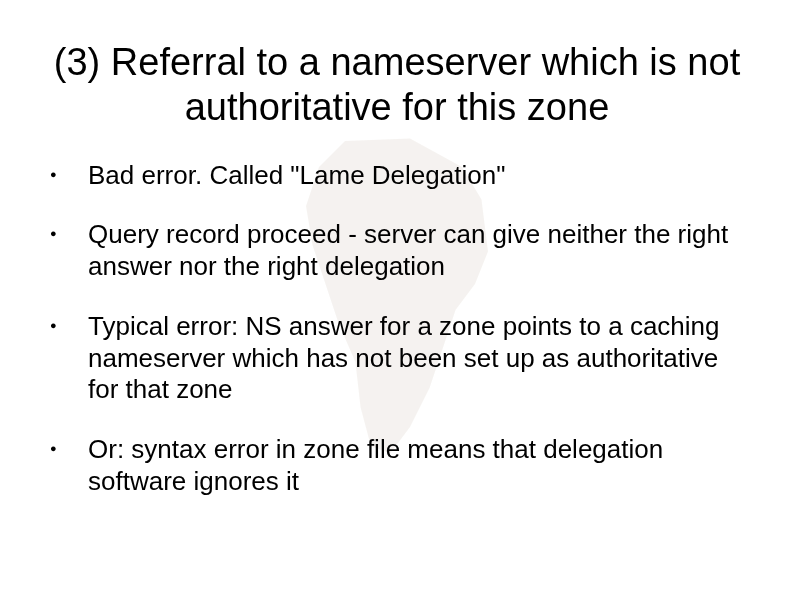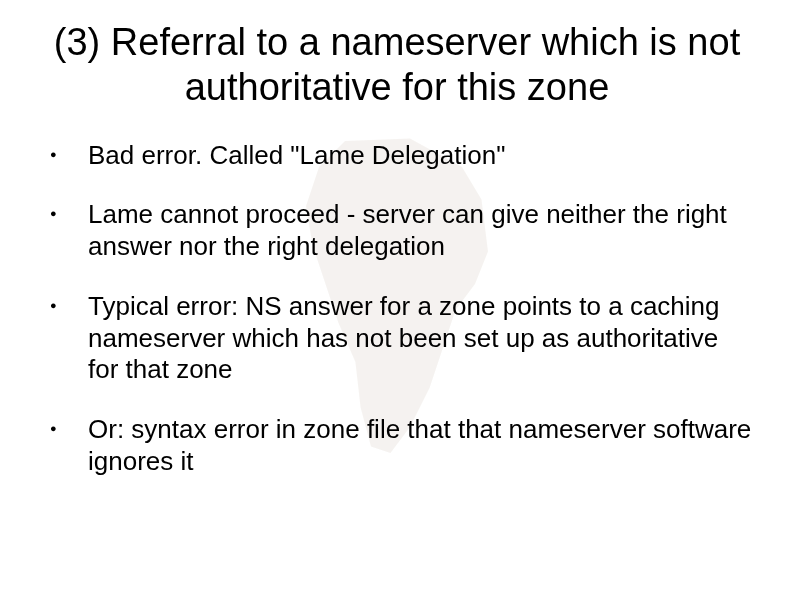--- a/index.html
+++ b/index.html
@@ -18,21 +18,21 @@
       transform: translate(-50%, -50%);
       width: 260px;
       height: 340px;
       opacity: 0.08;
       z-index: 0;
       pointer-events: none;
     }
     .content {
       position: relative;
       z-index: 1;
-      padding: 20px 40px;
+      padding: 40px 40px;
     }
     .title {
       font-size: 38px;
       font-weight: normal;
       text-align: center;
       color: #000;
       line-height: 1.18;
       margin-bottom: 30px;
       padding: 0 10px;
     }
@@ -63,17 +63,17 @@
 <div class="watermark">
   <svg viewBox="0 0 200 260" xmlns="http://www.w3.org/2000/svg">
     <path d="M 60 10 L 110 8 L 150 30 L 165 55 L 170 95 L 160 120 L 145 140 L 135 170 L 125 200 L 110 230 L 95 250 L 80 245 L 72 215 L 68 180 L 55 150 L 45 120 L 35 90 L 30 60 L 40 30 Z" fill="#8a6a4a"></path>
   </svg>
 </div>
 
 <div class="content">
   <h1 class="title">(3) Referral to a nameserver which is not authoritative for this zone</h1>
   <ul class="bullets">
     <li>Bad error. Called "Lame Delegation"</li>
-    <li>Lame cannot proceed - server can give neither the right answer nor the right delegation</li>
+    <li>Query record proceed - server can give neither the right answer nor the right delegation</li>
     <li>Typical error: NS answer for a zone points to a caching nameserver which has not been set up as authoritative for that zone</li>
-    <li>Or: syntax error in zone file that that nameserver software ignores it</li>
+    <li>Or: syntax error in zone file means that delegation software ignores it</li>
   </ul>
 </div>
 
 </body></html>

